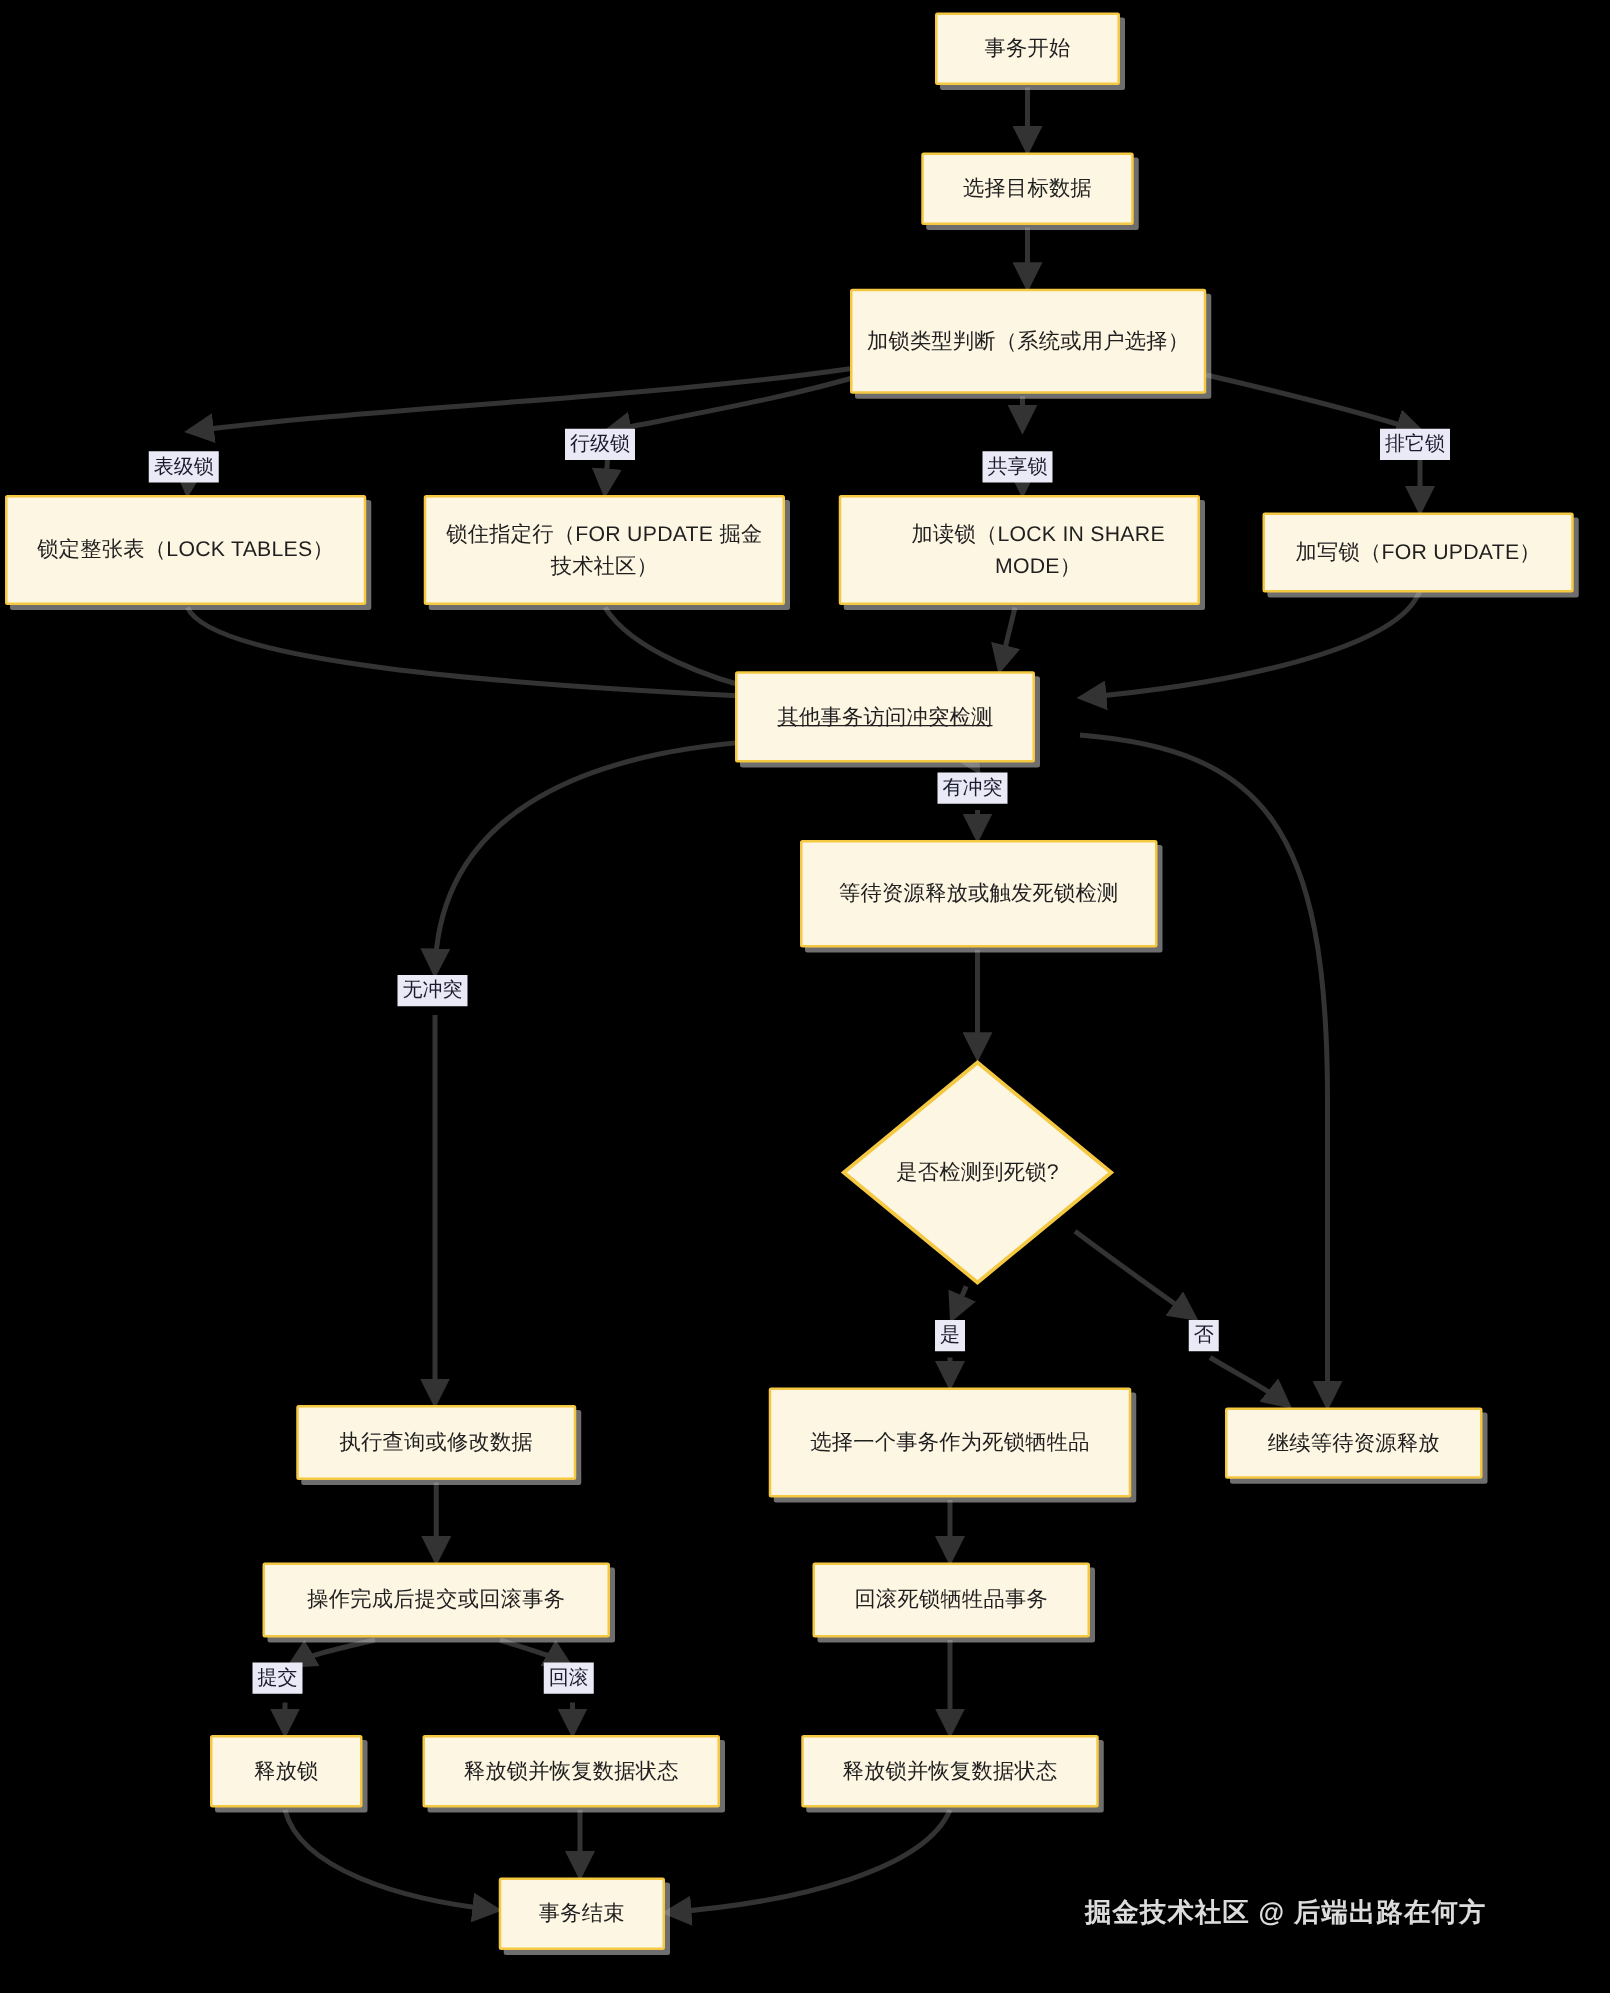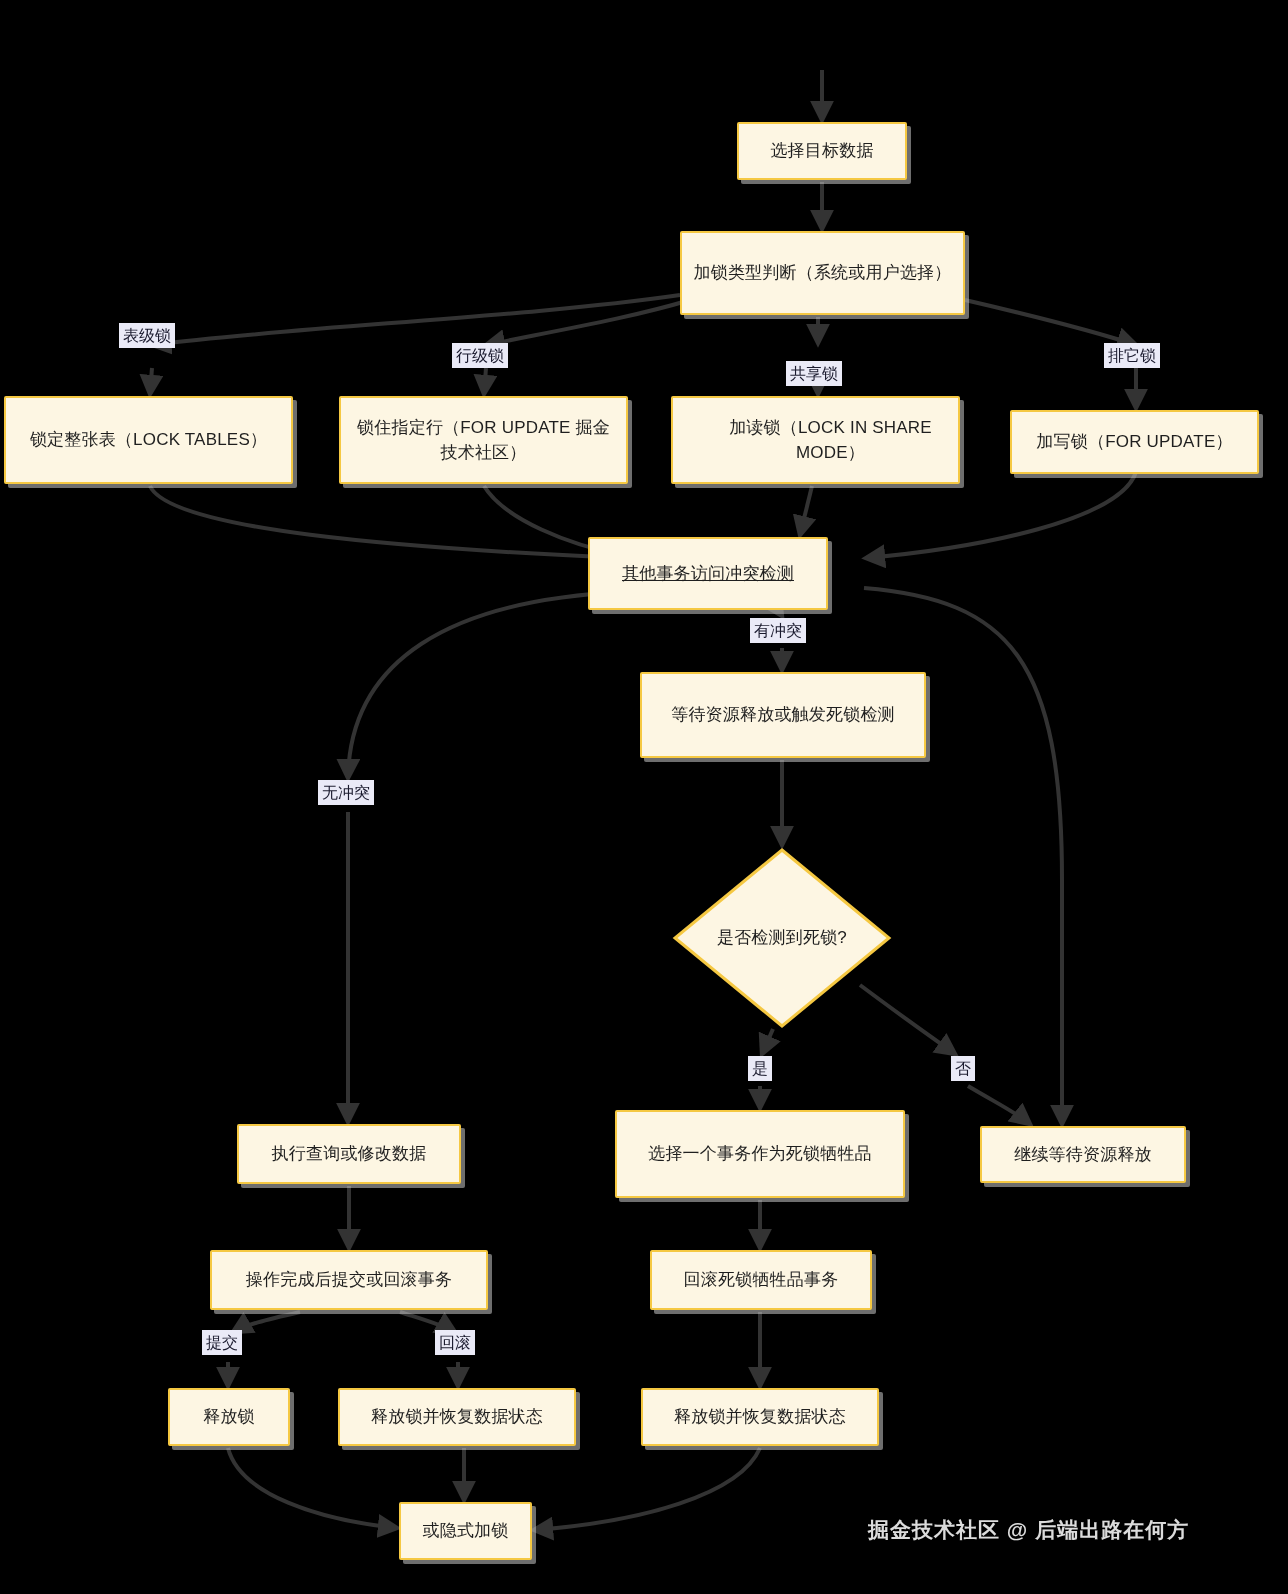--- a/index.html
+++ b/index.html
@@ -145,20 +145,23 @@
       <path d="M 760 1312 L 760 1386"></path>
 
       <path d="M 228 1448 C 240 1495, 320 1520, 397 1528"></path>
 
       <path d="M 464 1448 L 464 1500"></path>
 
       <path d="M 760 1448 C 740 1495, 640 1522, 534 1530"></path>
     </g>
   </svg>
 
+  <div class="node" style="left:748px;top:10px;width:148px;height:58px;">
+    <span>事务开始</span>
+  </div>
 
   <div class="node" style="left:737px;top:122px;width:170px;height:58px;">
     <span>选择目标数据</span>
   </div>
 
   <div class="node" style="left:680px;top:231px;width:285px;height:84px;">
     <span>加锁类型判断（系统或用户选择）</span>
   </div>
 
   <div class="node" style="left:4px;top:396px;width:289px;height:88px;">
@@ -218,24 +221,24 @@
 
   <div class="node" style="left:338px;top:1388px;width:238px;height:58px;">
     <span>释放锁并恢复数据状态</span>
   </div>
 
   <div class="node" style="left:641px;top:1388px;width:238px;height:58px;">
     <span>释放锁并恢复数据状态</span>
   </div>
 
   <div class="node" style="left:399px;top:1502px;width:133px;height:58px;">
-    <span>或隐式加锁</span>
-  </div>
-
-  <div class="edge-label" style="left:119px;top:323px;">表级锁</div>
+    <span>事务结束</span>
+  </div>
+
+  <div class="edge-label" style="left:119px;top:361px;">表级锁</div>
   <div class="edge-label" style="left:452px;top:343px;">行级锁</div>
   <div class="edge-label" style="left:786px;top:361px;">共享锁</div>
   <div class="edge-label" style="left:1104px;top:343px;">排它锁</div>
   <div class="edge-label" style="left:750px;top:618px;">有冲突</div>
   <div class="edge-label" style="left:318px;top:780px;">无冲突</div>
   <div class="edge-label" style="left:748px;top:1056px;">是</div>
   <div class="edge-label" style="left:951px;top:1056px;">否</div>
   <div class="edge-label" style="left:202px;top:1330px;">提交</div>
   <div class="edge-label" style="left:435px;top:1330px;">回滚</div>
 

